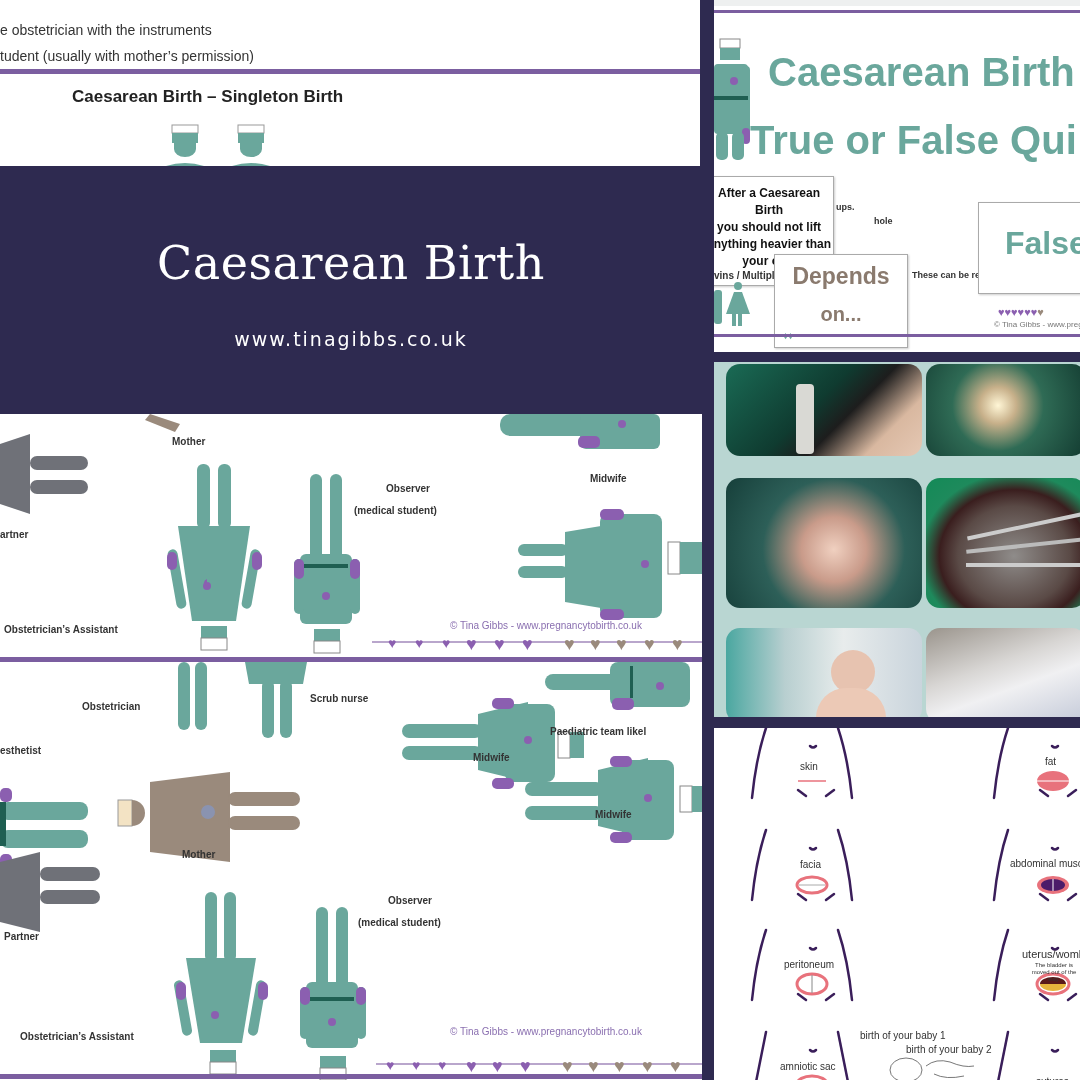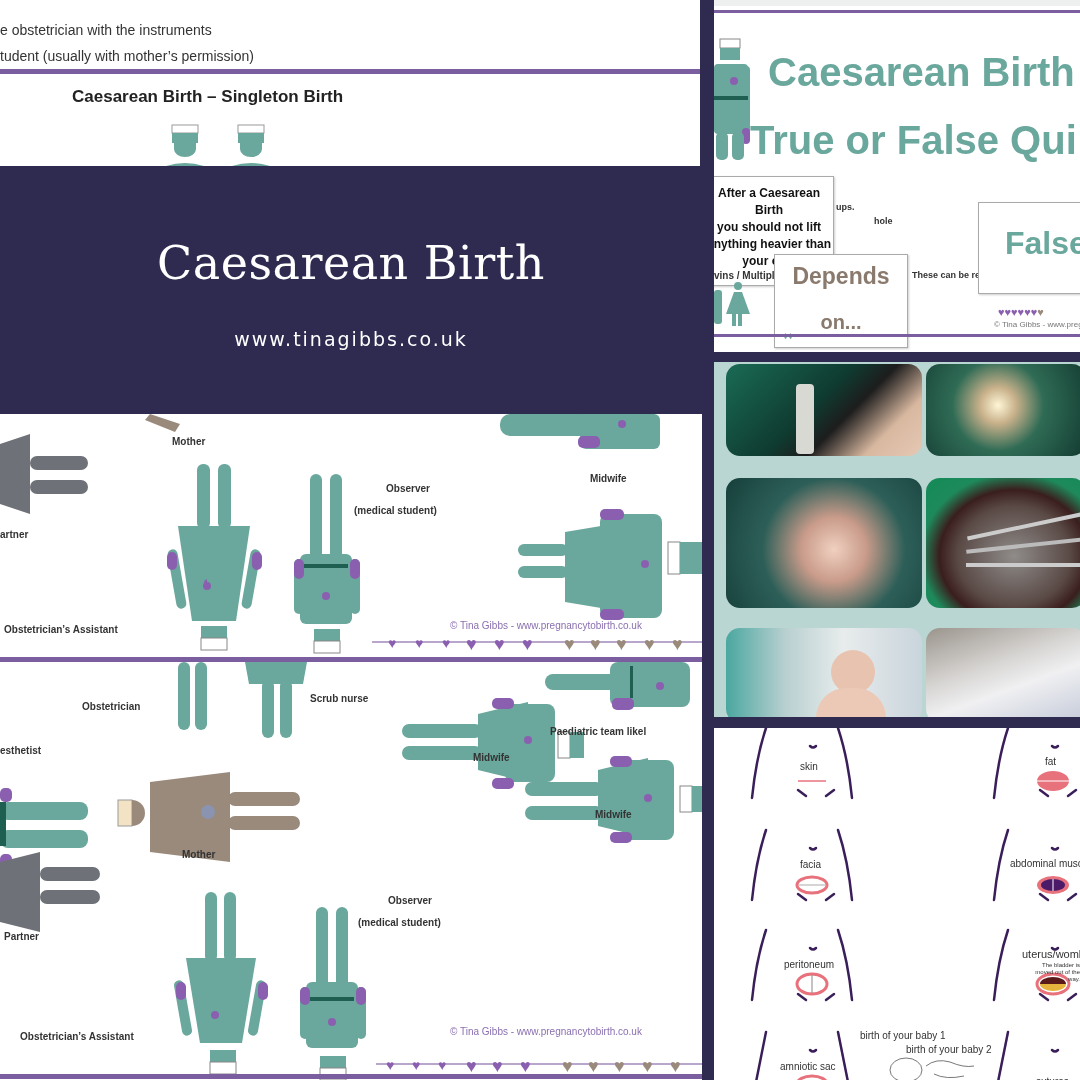--- a/index.html
+++ b/index.html
@@ -35,21 +35,21 @@
   #quiz { left: 714px; top: 0; width: 366px; height: 352px; }
   #photos { left: 714px; top: 362px; width: 366px; height: 355px; background: #b9d6d2; }
   #layers { left: 714px; top: 728px; width: 366px; height: 352px; }
 
   .quiz-title { position: absolute; font-weight: bold; color: #6aa79c; white-space: nowrap; }
   .card { position: absolute; background: #fff; border: 1px solid #aaa; box-shadow: 1px 1px 2px rgba(0,0,0,0.2); }
   .card-word { position: absolute; left: 0; right: 0; text-align: center; font-weight: bold; }
 
   .photo { position: absolute; border-radius: 14px; overflow: hidden; }
 
-  .layer-label { position: absolute; font-size: 10px; color: #333; white-space: nowrap; text-align: right; }
+  .layer-label { position: absolute; font-size: 10px; color: #333; white-space: nowrap; text-align: center; }
 </style>
 </head>
 <body>
 
 <div class="panel" id="left-top">
   <div class="bullet-line" style="top:22px;">e obstetrician with the instruments</div>
   <div class="bullet-line" style="top:48px;">tudent (usually with mother’s permission)</div>
   <div class="purple-rule" style="top:69px;"></div>
   <div class="slide-heading" style="left:72px; top:87px;">Caesarean Birth – Singleton Birth</div>
   <svg style="position:absolute; left:150px; top:120px;" width="170" height="50">
@@ -277,21 +277,21 @@
     <rect x="0" y="10" width="8" height="34" rx="3" class="teal"></rect>
     <path d="M20 12 l-8 22 h24 l-8 -22z" class="teal"></path>
     <rect x="18" y="34" width="4" height="12" class="teal"></rect>
       <rect x="24" y="34" width="4" height="12" class="teal"></rect>
     <circle cx="24" cy="6" r="4" class="teal"></circle>
   </svg>
 
 
   <div class="card" style="left:60px; top:230px; width:134px; height:94px;margin-top:24px;">
     <div class="card-word" style="top:8px; font-size:23px; color:#8a7a6e;">Depends</div>
-    <div class="card-word" style="top:56px; font-size:20px; color:#8a7a6e;">on...</div>
+    <div class="card-word" style="top:48px; font-size:20px; color:#8a7a6e;">on...</div>
     <div style="position:absolute; left:8px; bottom:6px; font-size:10px; color:#6aa79c;">♦♦</div>
   </div>
 
   <div class="card" style="left:264px; top:202px; width:110px; height:92px;">
     <div style="position:absolute; left:26px; top:22px; font-size:32px; font-weight:bold; color:#6aa79c; white-space:nowrap;">False</div>
   </div>
   <div style="position:absolute; left:284px; top:306px; font-size:11px; color:#8b5fb0; white-space:nowrap;">♥♥♥♥♥♥<span style="color:#9a8a7c">♥</span></div>
   <div style="position:absolute; left:280px; top:320px; font-size:8px; color:#777; white-space:nowrap;">© Tina Gibbs - www.pregnan</div>
   <div class="purple-rule" style="top:334px; height:3px;"></div>
 </div>

